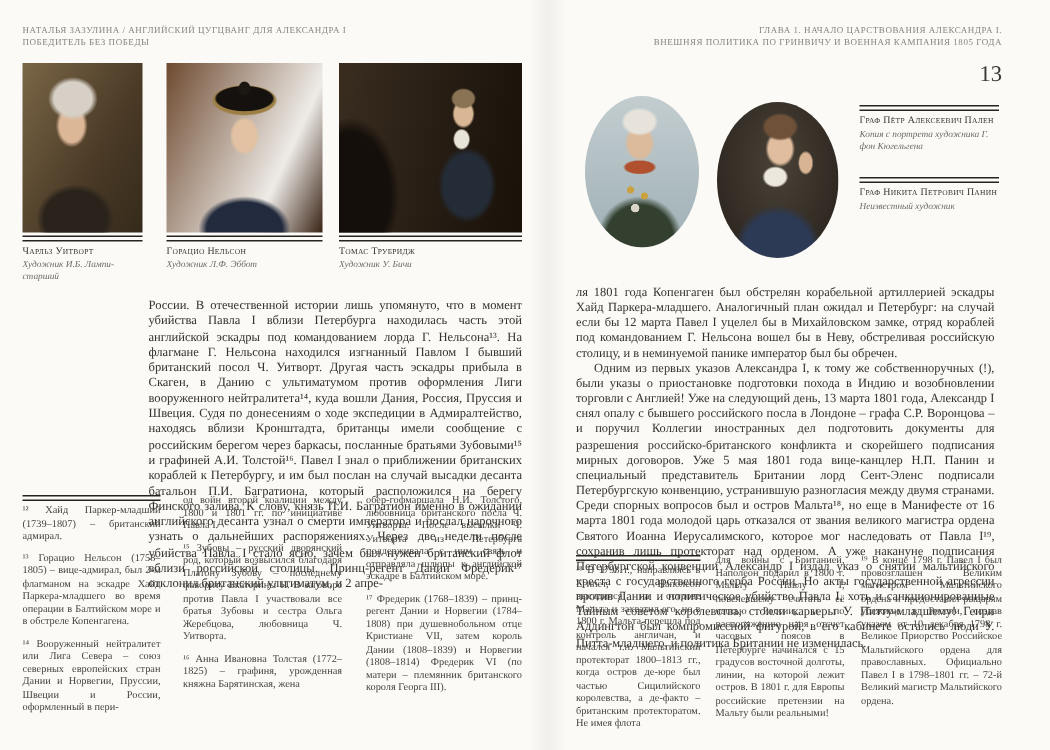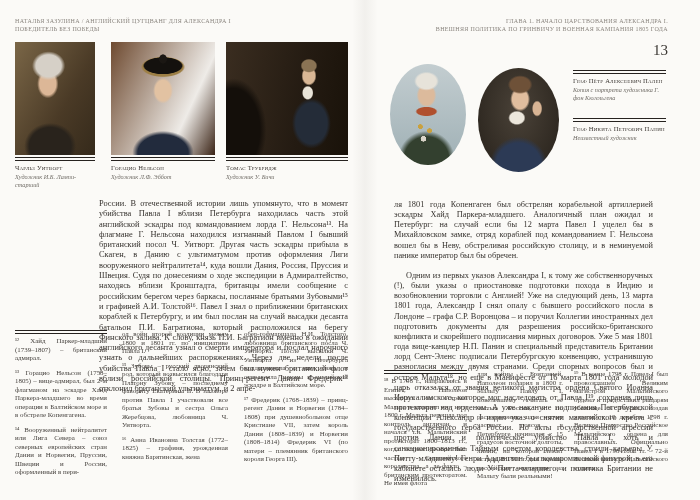--- a/index.html
+++ b/index.html
@@ -60,21 +60,21 @@
   .cap-l{top:139px;}
   .cap1{left:0;width:80px;} .cap2{left:96px;width:104px;} .cap3{left:211px;width:122px;}
   .cap-r1{left:190px;top:52px;width:93px;}
   .cap-r2{left:190px;top:100px;width:93px;}
   .cap-name{font-variant:small-caps;font-size:6.6px;line-height:8px;letter-spacing:.2px;color:#3a3531;}
   .cap-artist{font-style:italic;font-size:6.2px;line-height:7.6px;color:#6e6a64;margin-top:1px;}
   .body-l{position:absolute;left:84px;top:181px;width:249px;
           font-size:8.4px;line-height:10.3px;text-align:justify;}
   .body-r{position:absolute;left:1px;top:172px;width:279px;
           font-size:8.3px;line-height:10.15px;text-align:justify;}
-  .body-r p{margin:10px;}
+  .body-r p{margin:0;}
   .body-r p.indent{text-indent:12px;}
   .fnrow{position:absolute;display:flex;}
   .fnrow-l{left:0;top:312px;width:333px;}
   .fnrow-r{left:1px;top:352px;width:284px;}
   .fncol{font-size:6.9px;line-height:8.5px;text-align:justify;color:#46423e;}
   .fncol p{margin:0 0 6px 0;}
   .fnc1-l{width:92px;margin-right:15px;}
   .fnc2-l{width:106px;margin-right:16px;}
   .fnc3-l{width:104px;}
   .fnc1-r{width:83px;margin-right:10px;}

